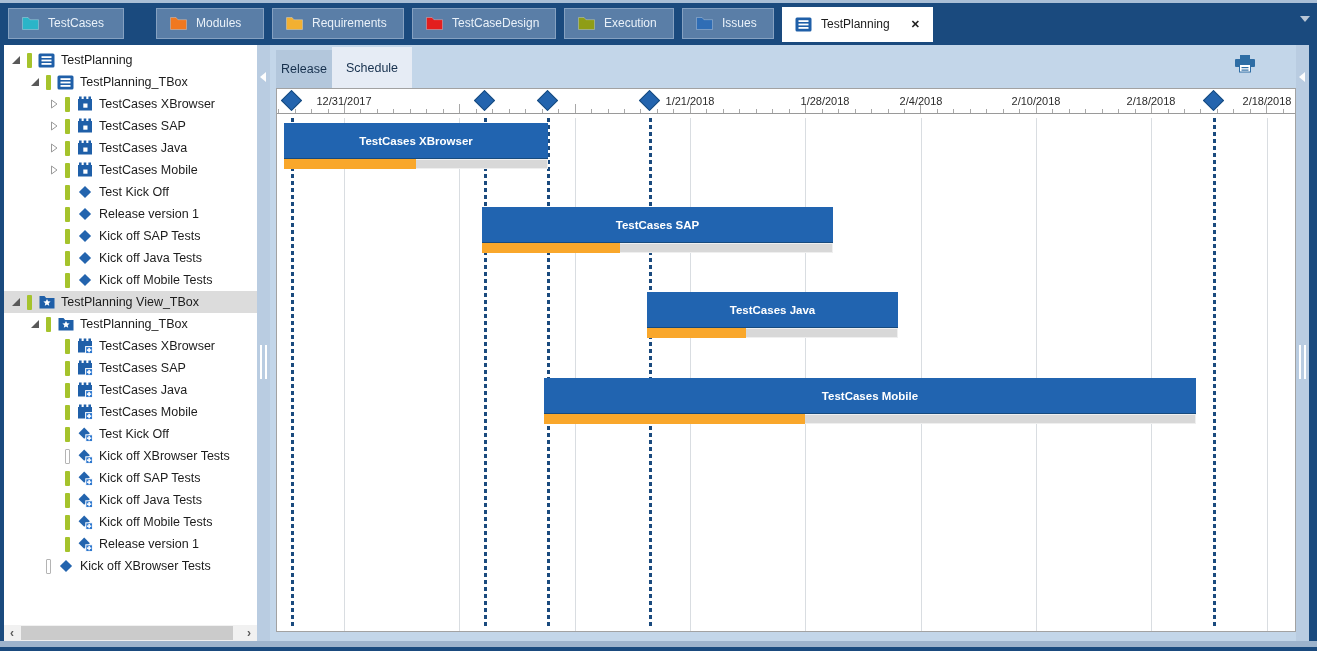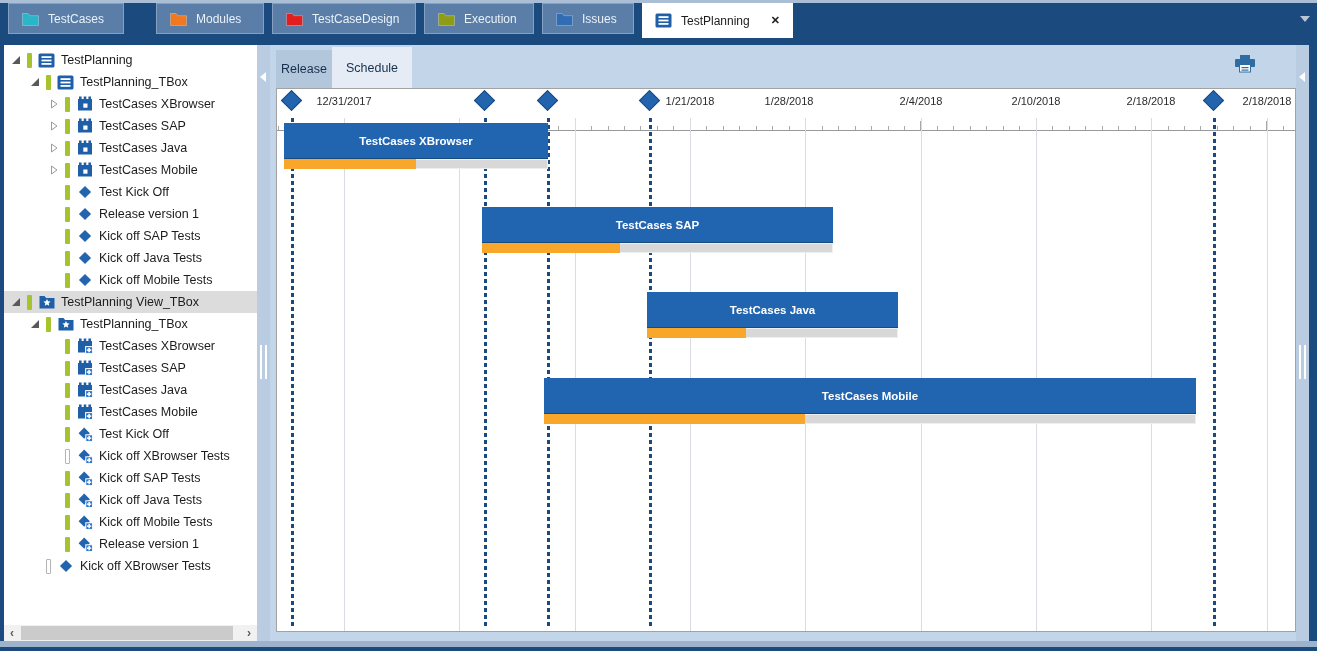--- a/index.html
+++ b/index.html
@@ -1,21 +1,21 @@
 <!DOCTYPE html>
 <html style="--navy: #1a4a7e; --tabbg: #5a7ea7; --contentbg: #c3d6e9; --barblue: #2164b0; --orange: #f9a72b; --green: #a5c32c; --iconblue: #1f5fa8; --diamond: #2364ae; --splitter: #b9cce1; --bottomstrip: #9db3cc;"><head>
 <meta charset="utf-8">
 <style>
   * { box-sizing: border-box; margin: 0; padding: 0; }
   body { font-family: "Liberation Sans", sans-serif; }
   .window { position: relative; width: 1317px; height: 651px; background: var(--navy); overflow: hidden; }
   .topline { position: absolute; top: 0; left: 0; right: 0; height: 3px; background: #aabfd6; }
 
   
-  .tabbar { position: absolute; top: 3px; left: 8px; right: 20px; height: 42px; display: flex; align-items: flex-start; gap: 8px; }
+  .tabbar { position: absolute; top: 3px; left: 8px; right: 20px; height: 42px; display: flex; align-items: center; gap: 8px; }
   .tab { height: 31px; margin-bottom: 2px; background: var(--tabbg); border: 1px solid #85a1c1; display: flex; align-items: center; gap: 9px; padding: 0 13px; color: #e9f1f9; font-size: 12px; cursor: default; }
   .tab.active { height: 35px; margin-bottom: 0; background: #ffffff; border: none; color: #1c1c1c; }
   .tab .close { margin-left: 12px; font-size: 11px; font-weight: bold; color: #222; }
   .caret { position: absolute; right: 7px; top: 16px; width: 0; height: 0; border-left: 5px solid transparent; border-right: 5px solid transparent; border-top: 6px solid #b9c6d6; }
 
   
   .tree-panel { position: absolute; left: 4px; top: 45px; width: 253px; height: 596px; background: #fff; }
   .tree-rows { position: absolute; top: 0; left: 0; right: 0; bottom: 16px; overflow: hidden; padding-top: 4px; }
   .tree-row { height: 22px; display: flex; align-items: center; font-size: 12.5px; color: #1c1c1c; white-space: nowrap; }
   .tree-row.selected { background: #dcdcdc; }
@@ -36,21 +36,21 @@
   .sp-grip { position: absolute; top: 300px; left: 3px; width: 7px; height: 34px; border-left: 2px solid #fff; border-right: 2px solid #fff; }
 
   
   .content { position: absolute; left: 270px; top: 45px; width: 1026px; height: 596px; background: var(--contentbg); }
   .subtab { position: absolute; display: flex; align-items: center; justify-content: center; font-size: 12.5px; color: #16304d; }
   .subtab.details { left: 6px; top: 5px; width: 56px; height: 38px; background: #b3c7dc; }
   .subtab.schedule { left: 62px; top: 2px; width: 80px; height: 41px; background: #e6ecf5; }
   .printer { position: absolute; right: 40px; top: 10px; width: 22px; height: 18px; }
 
   .chart-panel { position: absolute; left: 6px; top: 43px; width: 1020px; height: 544px; background: #fff; border: 1px solid #a2a2a2; }
-  .chart-header { position: absolute; top: 0; left: 0; right: 0; height: 42px; border-bottom: 1px solid #9a9a9a; }
+  .chart-header { position: absolute; top: 0; left: 0; right: 0; height: 25px; border-bottom: 1px solid #9a9a9a; }
   .date-label { position: absolute; top: 6px; transform: translateX(-50%); font-size: 11px; color: #2b2b2b; white-space: nowrap; }
   .tick { position: absolute; bottom: 0; width: 1px; background: #a8a8a8; }
   .tick.minor { height: 4px; } .tick.major { height: 9px; }
   .hdr-diamond { position: absolute; top: 4px; width: 15px; height: 15px; background: var(--diamond); border: 1px solid #174a7d; transform: rotate(45deg); }
 
   .chart-body { position: absolute; top: 29px; left: 0; right: 0; bottom: 0; }
   .gridline { position: absolute; top: 0; bottom: 0; width: 1px; background: #d9dde1; z-index: 0; }
   .dotline { position: absolute; top: 0; bottom: 2px; width: 3px; z-index: 1;
              background: repeating-linear-gradient(to bottom, var(--navy) 0 4px, transparent 4px 7px); }
   .gbar-task { position: absolute; height: 36px; background: var(--barblue); border-bottom: 1px solid #174a7d; color: #fff;
@@ -73,20 +73,28 @@
         </span>
         <span>TestCases</span>
       </div>
       <div class="tab" style="min-width: 108px; margin-left: 24px;">
         <span style="display: inline-flex;">
           <svg width="17" height="14" viewBox="0 0 17 14">
             <path d="M0.5 1.5 h5.6 l1.8 2.2 h8.6 v9.8 h-16 z" fill="#f07820" stroke="rgba(255,255,255,.4)" stroke-width=".7"></path>
           </svg>
         </span>
         <span>Modules</span>
+      </div>
+      <div class="tab" style="min-width: 132px;">
+        <span style="display: inline-flex;">
+          <svg width="17" height="14" viewBox="0 0 17 14">
+            <path d="M0.5 1.5 h5.6 l1.8 2.2 h8.6 v9.8 h-16 z" fill="#f2b032" stroke="rgba(255,255,255,.4)" stroke-width=".7"></path>
+          </svg>
+        </span>
+        <span>Requirements</span>
       </div>
       <div class="tab" style="min-width: 144px;">
         <span style="display: inline-flex;">
           <svg width="17" height="14" viewBox="0 0 17 14">
             <path d="M0.5 1.5 h5.6 l1.8 2.2 h8.6 v9.8 h-16 z" fill="#e31e1e" stroke="rgba(255,255,255,.4)" stroke-width=".7"></path>
           </svg>
         </span>
         <span>TestCaseDesign</span>
       </div>
       <div class="tab" style="min-width: 110px;">
@@ -545,21 +553,21 @@
           <div class="tick minor" style="left: 890.5px;"></div>
           <div class="tick minor" style="left: 906.97px;"></div>
           <div class="tick minor" style="left: 923.44px;"></div>
           <div class="tick minor" style="left: 939.91px;"></div>
           <div class="tick minor" style="left: 956.38px;"></div>
           <div class="tick minor" style="left: 972.85px;"></div>
           <div class="tick major" style="left: 989.32px;"></div>
           <div class="tick minor" style="left: 1005.79px;"></div>
           <div class="date-label" style="left: 67px;">12/31/2017</div>
           <div class="date-label" style="left: 413px;">1/21/2018</div>
-          <div class="date-label" style="left: 512px;">1/28/2018</div>
+          <div class="date-label" style="left: 548px;">1/28/2018</div>
           <div class="date-label" style="left: 644px;">2/4/2018</div>
           <div class="date-label" style="left: 759px;">2/10/2018</div>
           <div class="date-label" style="left: 874px;">2/18/2018</div>
           <div class="date-label" style="left: 990px;">2/18/2018</div>
           <div class="hdr-diamond" title="Test Kick Off" style="left: 7px;"></div>
           <div class="hdr-diamond" title="Kick off SAP Tests" style="left: 200px;"></div>
           <div class="hdr-diamond" title="Kick off Mobile Tests" style="left: 263px;"></div>
           <div class="hdr-diamond" title="Kick off Java Tests" style="left: 365px;"></div>
           <div class="hdr-diamond" title="Release version 1" style="left: 929px;"></div>
         </div>

